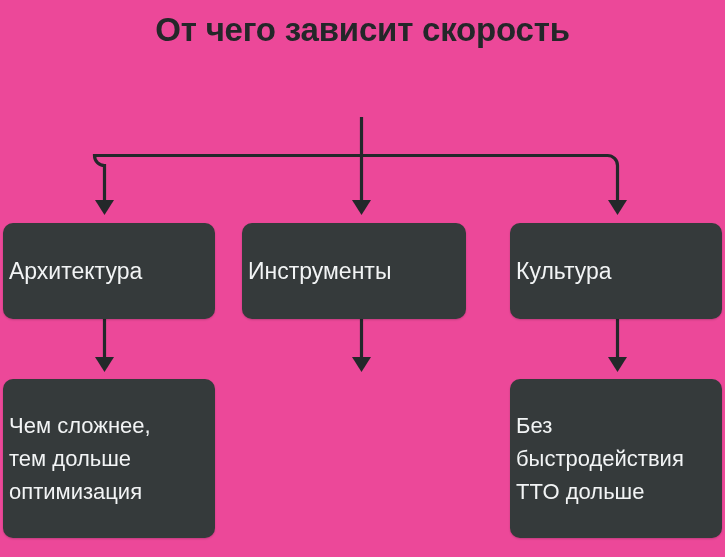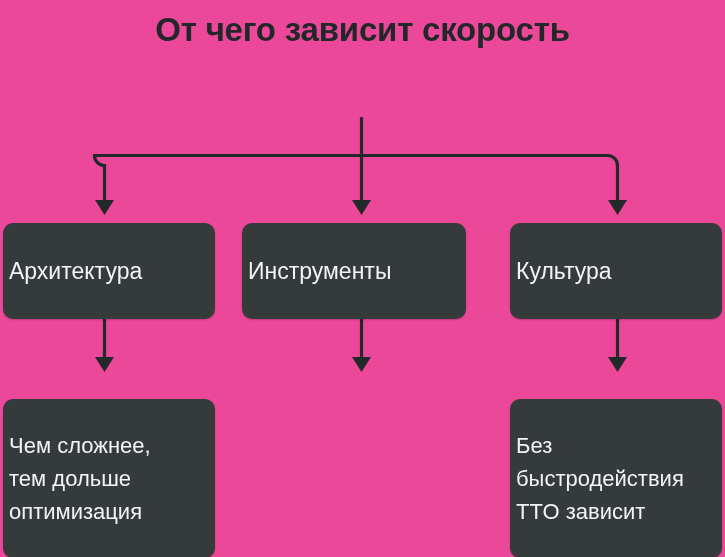--- a/index.html
+++ b/index.html
@@ -75,21 +75,20 @@
     height: 96px;
     font-size: 23px;
     line-height: 30px;
   }
   
   .row-bottom {
     top: 379px;
     height: 159px;
     font-size: 22px;
     line-height: 33px;
-    margin-top: 20px;
   }
 
   .col-1 { left: 3px;   width: 212px; }
   .col-2 { left: 242px; width: 224px; }
   .col-3 { left: 510px; width: 212px; }
 </style>
 </head>
 <body>
 
 <div id="canvas">
@@ -136,16 +135,16 @@
   </div>
 
   <div class="node row-bottom col-1">
     <span class="node-label">Чем сложнее,
 тем дольше
 оптимизация</span>
   </div>
   <div class="node row-bottom col-3">
     <span class="node-label">Без
 быстродействия
-TTO зависит</span>
+TTO дольше</span>
   </div>
 
 </div>
 
 </body></html>

